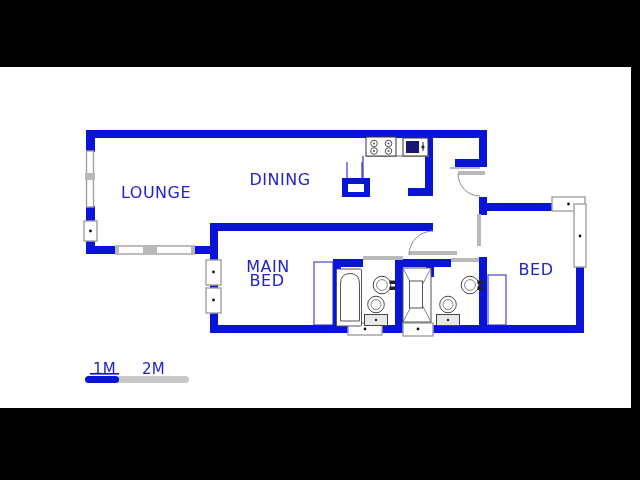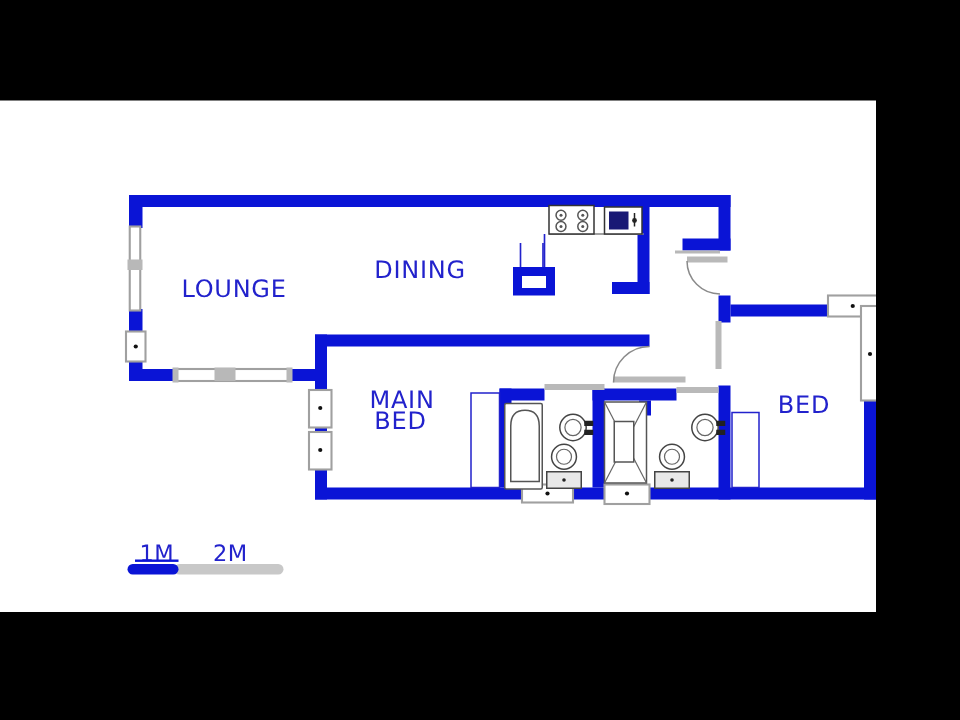--- a/index.html
+++ b/index.html
@@ -1,16 +1,16 @@
 <!DOCTYPE html>
 <html><head>
 <meta charset="utf-8">
 <style>
   html,body{margin:0;padding:0;background:#000;}
-  .stage{position:relative;width:584px;height:480px;overflow:hidden;background:#000;}
+  .stage{position:relative;width:631px;height:480px;overflow:hidden;background:#000;}
   svg{display:block;}
   svg text{font-family:"DejaVu Sans","Liberation Sans",sans-serif;font-size:16px;letter-spacing:.5px;}
   svg text.small{font-size:15px;letter-spacing:.3px;}
 </style>
 </head>
 <body>
 
 <div class="stage">
 <svg width="640" height="480" viewBox="0 0 640 480">
 

